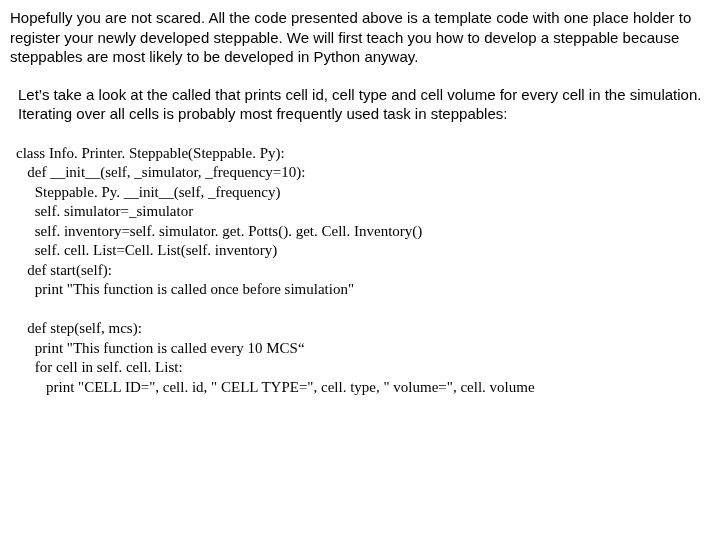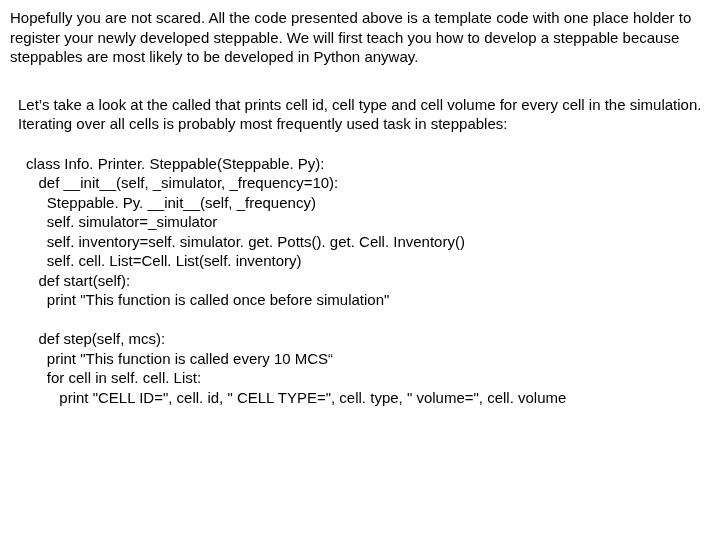--- a/index.html
+++ b/index.html
@@ -7,28 +7,28 @@
     padding: 8px 10px;
     font-family: Arial, Helvetica, sans-serif;
     font-size: 15px;
     line-height: 1.3;
     color: #000;
     width: 720px;
     height: 540px;
     box-sizing: border-box;
     background: #fff;
   }
-  .para { margin-bottom: 28px; }
+  .para { margin-bottom: 18px; }
   .para2 { margin: 0 8px 20px 8px; }
   .code-block {
-    font-family: Liberation Sans, sans-serif;
+    font-family: Liberation Serif, serif;
     font-size: 15px;
     line-height: 1.3;
     white-space: pre;
-    margin-left: 16px;
+    margin-left: 6px;
   }
 </style>
 </head>
 <body>
 
 <div class="para">Hopefully you are not scared. All the code presented above is a template code with one place holder to register your newly developed steppable. We will first teach you how to develop a steppable because steppables are most likely to be developed in Python anyway.</div>
 
 <div class="para2">Let’s take a look at the called that prints cell id, cell type and cell volume for every cell in the simulation. Iterating over all cells is probably most frequently used task in steppables:</div>
 
 <div class="code-block">class Info. Printer. Steppable(Steppable. Py):

